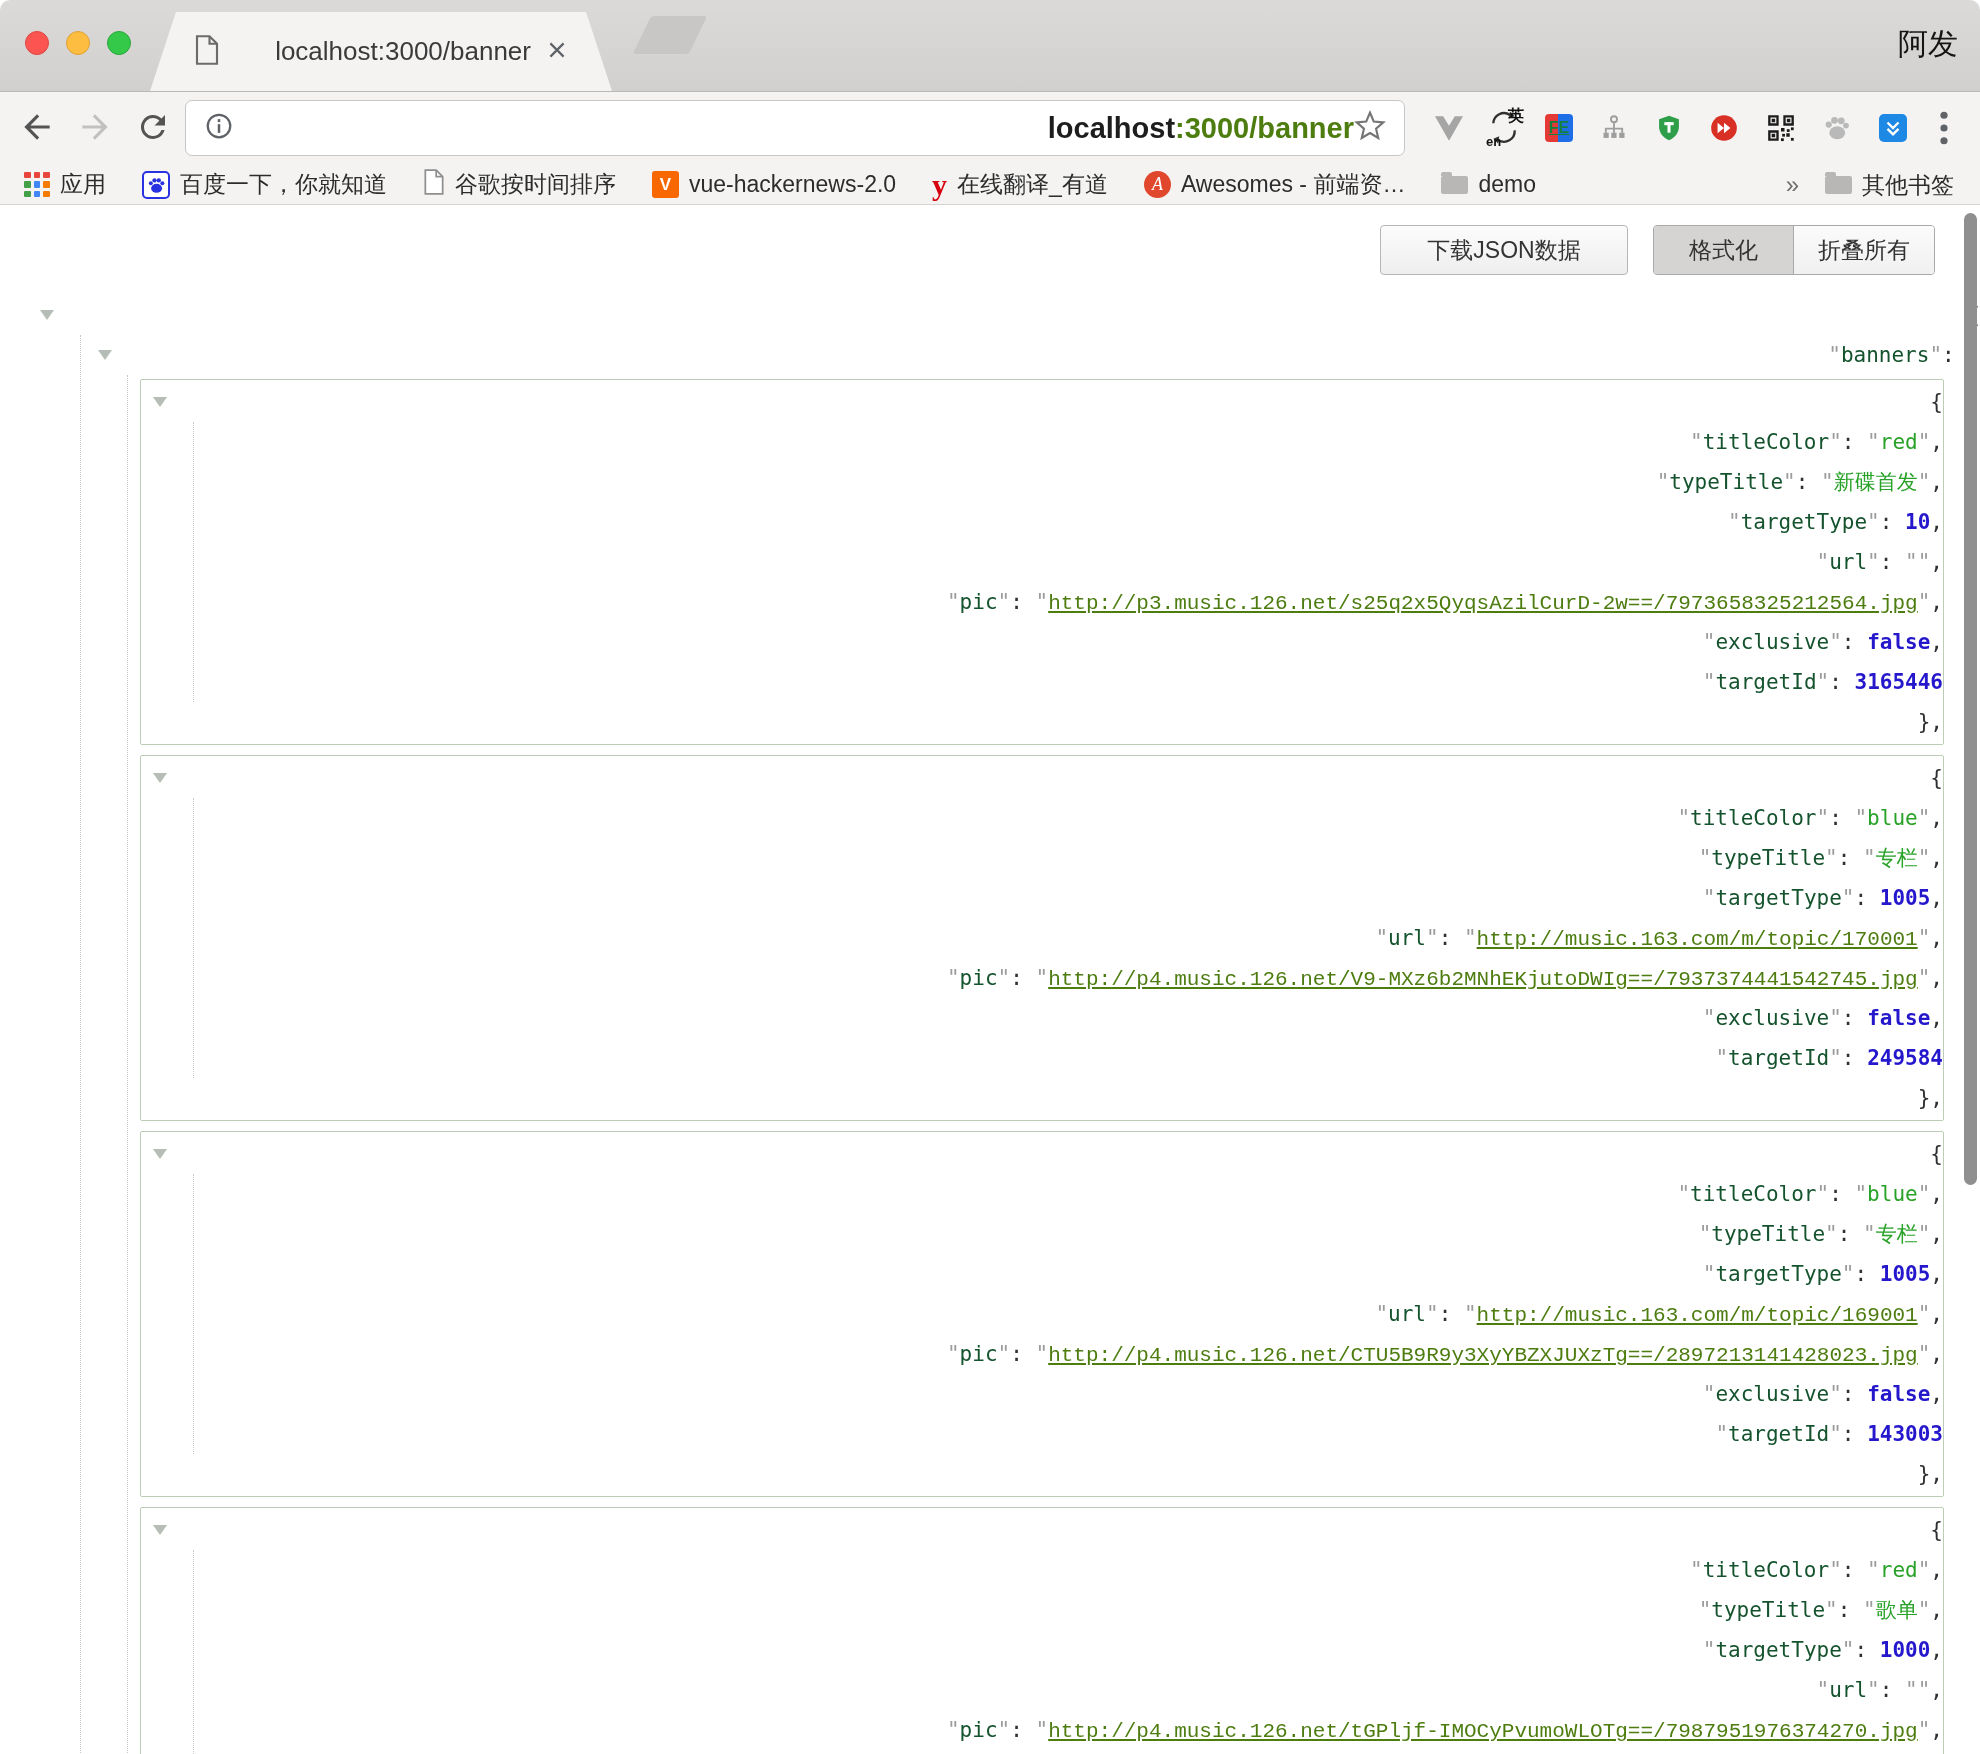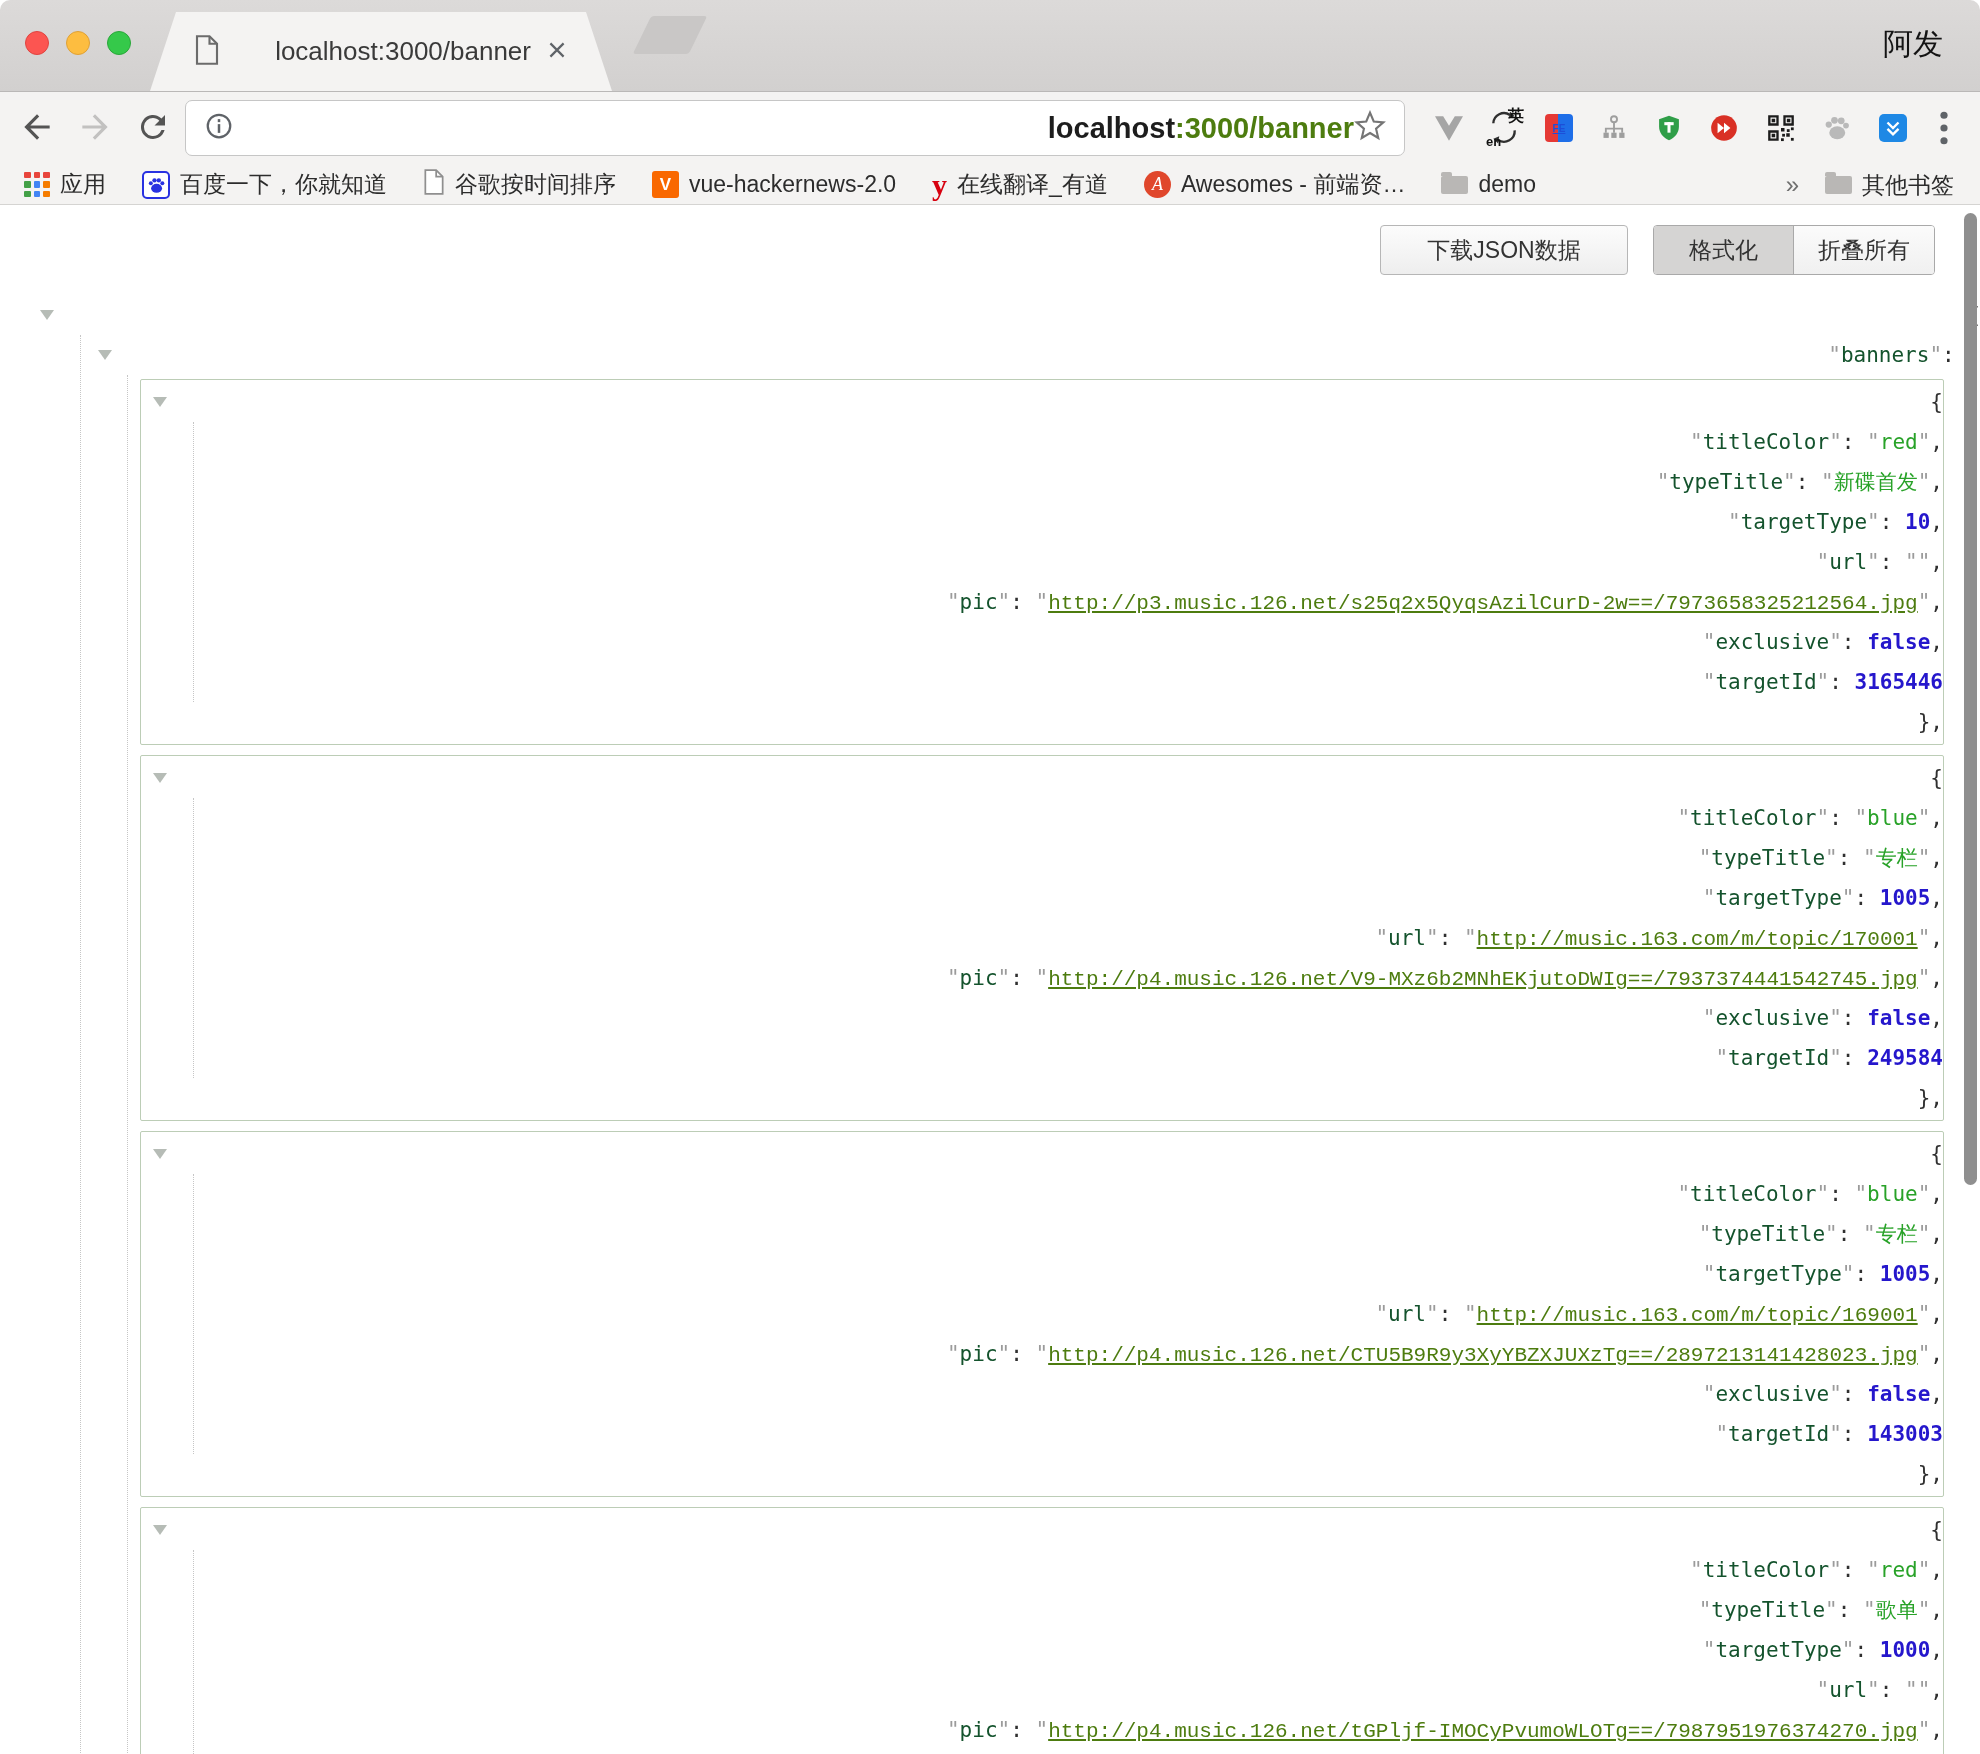--- a/index.html
+++ b/index.html
@@ -13,21 +13,21 @@
   .dot{width:24px;height:24px;border-radius:50%;position:absolute;top:31px;box-sizing:border-box;}
   .dot.red{left:25px;background:#fc5551;border:1px solid #e04440;}
   .dot.yellow{left:66px;background:#fdbd40;border:1px solid #dfa136;}
   .dot.green{left:107px;background:#35c94a;border:1px solid #2aa73a;}
   .tab{position:absolute;left:150px;bottom:0;width:462px;height:79px;background:#f4f3f2;
        clip-path:polygon(0 100%,26px 0,calc(100% - 26px) 0,100% 100%);
        display:flex;align-items:center;padding:0 44px;box-sizing:border-box;gap:15px;}
   .tab-title{font-size:26px;color:#3a3a3a;flex:1;white-space:nowrap;overflow:hidden;}
   .newtab{position:absolute;left:642px;top:16px;width:56px;height:38px;background:#c9c7c6;
           transform:skewX(-26deg);border-radius:3px;}
-  .profile{position:absolute;right:37px;top:24px;font-size:30px;color:#141414;}
+  .profile{position:absolute;right:22px;top:24px;font-size:30px;color:#141414;}
 
   
   .toolbar{height:73px;background:#f4f3f2;position:relative;}
   .navbtn{position:absolute;top:10px;width:50px;height:50px;display:flex;align-items:center;justify-content:center;}
   .omnibox{position:absolute;left:185px;top:8px;width:1220px;height:56px;background:#fff;
            border:1px solid #c6c6c6;border-radius:7px;display:flex;align-items:center;
            padding:0 18px;box-sizing:border-box;}
   .url{font-size:29px;margin-left:16px;flex:1;white-space:nowrap;overflow:hidden;}
   .url .host{color:#1d1d1d;font-weight:bold;}
   .url .rest{color:#4d7c0f;font-weight:bold;}
@@ -159,21 +159,21 @@
             <path d="M10 29l-4-4 5-2z" fill="#2f2f2f"></path>
         </svg>
         <span style="position:absolute;right:-2px;top:-3px;font-size:16px;font-weight:bold;color:#111;">英</span>
         <span style="position:absolute;left:0;bottom:-2px;font-size:13px;font-weight:bold;color:#111;">en</span>
       </div>
     </div>
     <div class="ext" style="left:1534px">
       <div style="width:28px;height:28px;border-radius:4px;overflow:hidden;position:relative;display:flex;">
         <div style="width:45%;background:#e53935;"></div>
           <div style="width:55%;background:#1e6ee8;"></div>
-        <span style="position:absolute;inset:0;display:flex;align-items:center;justify-content:center;color:#1d4ed8;font-weight:bold;font-size:10px;text-decoration:underline;">FE</span>
+        <span style="position:absolute;inset:0;display:flex;align-items:center;justify-content:center;color:#15803d;font-weight:bold;font-size:16px;text-decoration:underline;">FE</span>
       </div>
     </div>
     <div class="ext" style="left:1589px">
       <svg width="28" height="28" viewBox="0 0 24 24">
           <circle cx="12" cy="4.5" r="2.6" fill="none" stroke="#9e9e9e" stroke-width="1.6"></circle>
           <path d="M12 7v4M5 14v-1.5h14V14M5 13v3M12 11v5M19 13v3" stroke="#9e9e9e" stroke-width="1.6" fill="none"></path>
           <rect x="3" y="16" width="4.5" height="4.5" fill="#9e9e9e"></rect>
           <rect x="9.7" y="16" width="4.5" height="4.5" fill="#9e9e9e"></rect>
           <rect x="16.5" y="16" width="4.5" height="4.5" fill="#9e9e9e"></rect>
         </svg>

